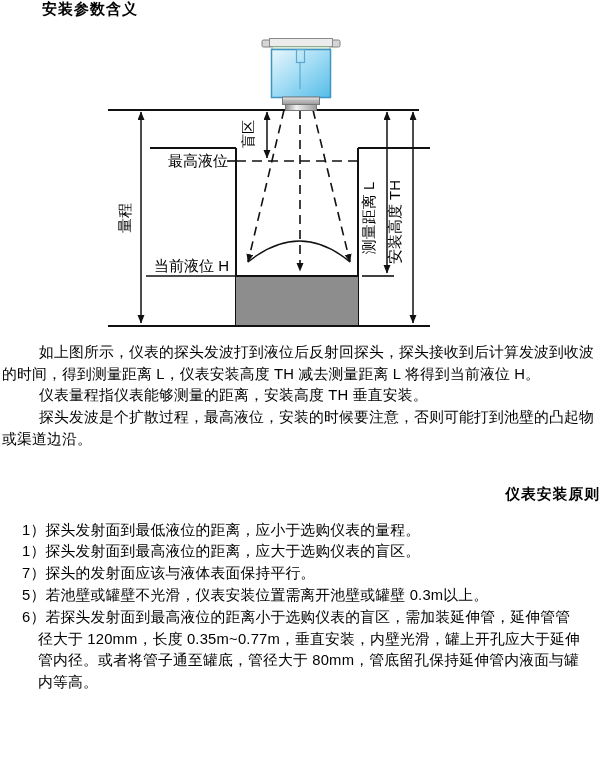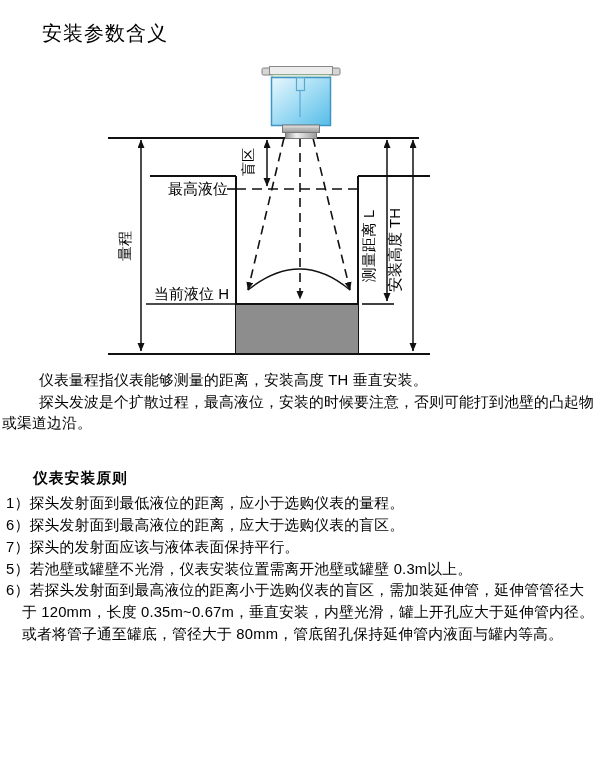--- a/index.html
+++ b/index.html
@@ -2,41 +2,41 @@
 <html><head>
 <meta charset="utf-8">
 <style>
   html,body{margin:0;padding:0;}
   body{
     width:600px;height:770px;background:#ffffff;color:#000;
     font-family:"Liberation Sans",sans-serif;
     overflow:hidden;
   }
   .doc-title{
-    margin:20px 0 0 42px;
-    font-size:20px;font-weight:normal;letter-spacing:1px;
+    margin:0 0 0 42px;
+    font-size:15px;font-weight:bold;letter-spacing:1px;
   }
   .diagram-wrap{margin-top:12px;}
   svg text{
     font-family:"Liberation Sans",sans-serif;
     fill:#000;
   }
   .body-text{margin-top:5px;}
   .body-text p{
     margin:0 2px;
     font-size:14.8px;line-height:21.7px;
     text-indent:37px;
     letter-spacing:0.2px;
   }
   .principles-heading{
     margin:34px 0 5px 33px;
-    font-size:14.8px;font-weight:bold;letter-spacing:1px;
+    font-size:14.8px;font-weight:bold;letter-spacing:1px;text-align:right;
   }
   ul.principles{
-    margin:0;padding:0;list-style:none;
+    margin:16px;padding:0;list-style:none;
   }
   ul.principles li{
     margin:0 2px 0 3px;
     padding-left:19px;text-indent:-16px;
     font-size:14.8px;line-height:21.8px;
     letter-spacing:0.2px;
   }
 </style>
 </head>
 <body>
@@ -121,25 +121,26 @@
     <text x="229" y="240" text-anchor="end">当前液位 H</text>
     <text x="130" y="187" text-anchor="middle" transform="rotate(-90 130 187)">量程</text>
     <text x="253" y="103" font-size="14" text-anchor="middle" transform="rotate(-90 253 103)">盲区</text>
     <text x="374" y="187" text-anchor="middle" transform="rotate(-90 374 187)">测量距离 L</text>
     <text x="400" y="191" text-anchor="middle" transform="rotate(-90 400 191)">安装高度 TH</text>
   </g>
 </svg>
 </div>
 
 <div class="body-text">
+  <p>如上图所示，仪表的探头发波打到液位后反射回探头，探头接收到后计算发波到收波的时间，得到测量距离 L，仪表安装高度 TH 减去测量距离 L 将得到当前液位 H。</p>
   <p>仪表量程指仪表能够测量的距离，安装高度 TH 垂直安装。</p>
   <p>探头发波是个扩散过程，最高液位，安装的时候要注意，否则可能打到池壁的凸起物或渠道边沿。</p>
 </div>
 
 <h2 class="principles-heading">仪表安装原则</h2>
 
 <ul class="principles">
   <li>1）探头发射面到最低液位的距离，应小于选购仪表的量程。</li>
-  <li>6）探头发射面到最高液位的距离，应大于选购仪表的盲区。</li>
+  <li>1）探头发射面到最高液位的距离，应大于选购仪表的盲区。</li>
   <li>7）探头的发射面应该与液体表面保持平行。</li>
   <li>5）若池壁或罐壁不光滑，仪表安装位置需离开池壁或罐壁 0.3m以上。</li>
-  <li>6）若探头发射面到最高液位的距离小于选购仪表的盲区，需加装延伸管，延伸管管径大于 120mm，长度 0.35m~0.67m，垂直安装，内壁光滑，罐上开孔应大于延伸管内径。或者将管子通至罐底，管径大于 80mm，管底留孔保持延伸管内液面与罐内等高。</li>
+  <li>6）若探头发射面到最高液位的距离小于选购仪表的盲区，需加装延伸管，延伸管管径大于 120mm，长度 0.35m~0.77m，垂直安装，内壁光滑，罐上开孔应大于延伸管内径。或者将管子通至罐底，管径大于 80mm，管底留孔保持延伸管内液面与罐内等高。</li>
 </ul>
 
 </body></html>

